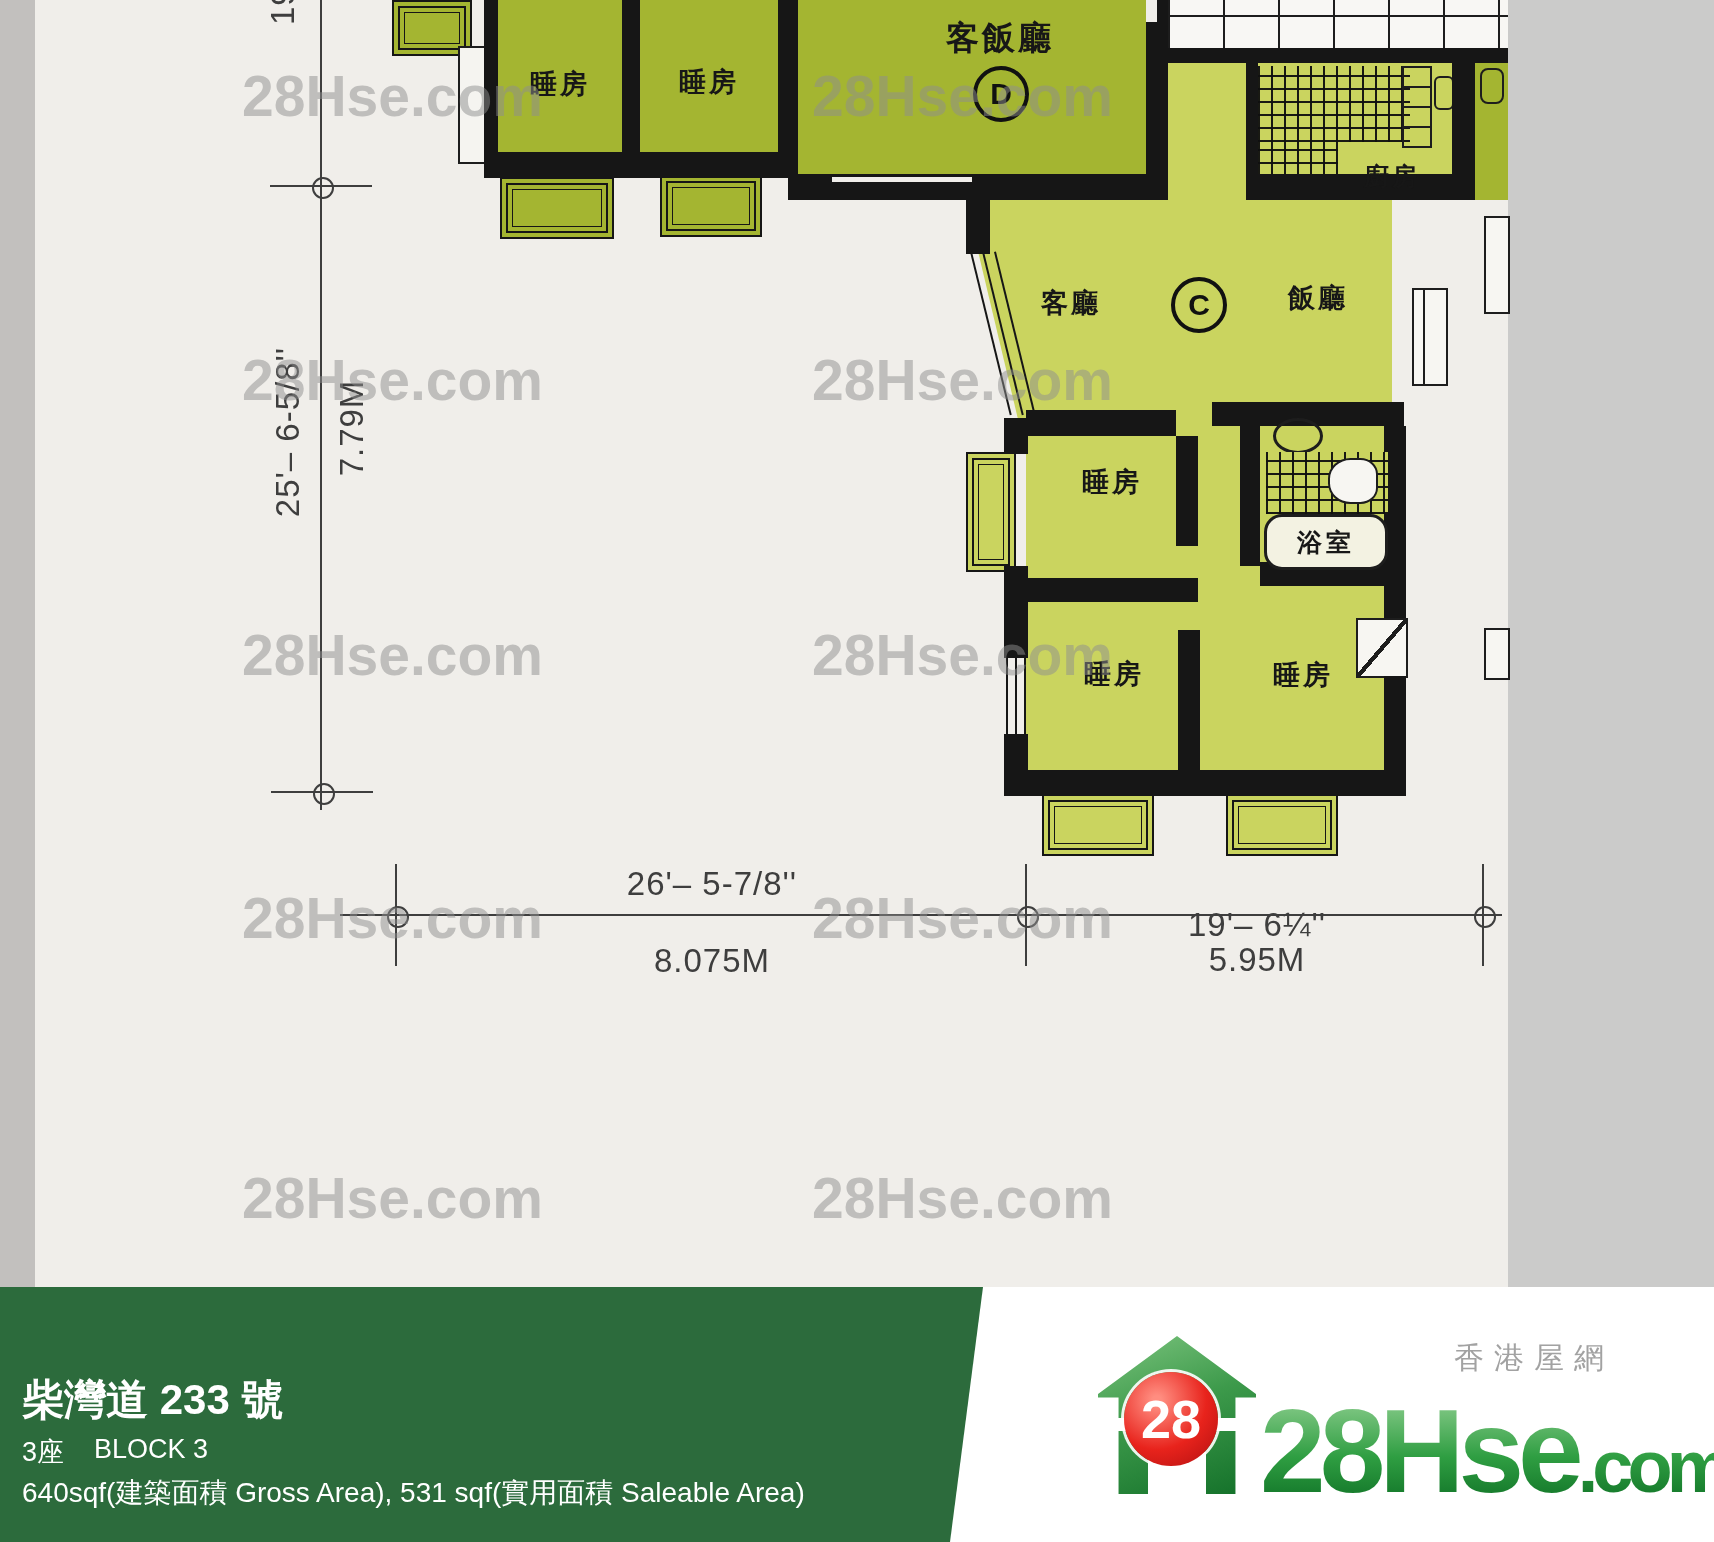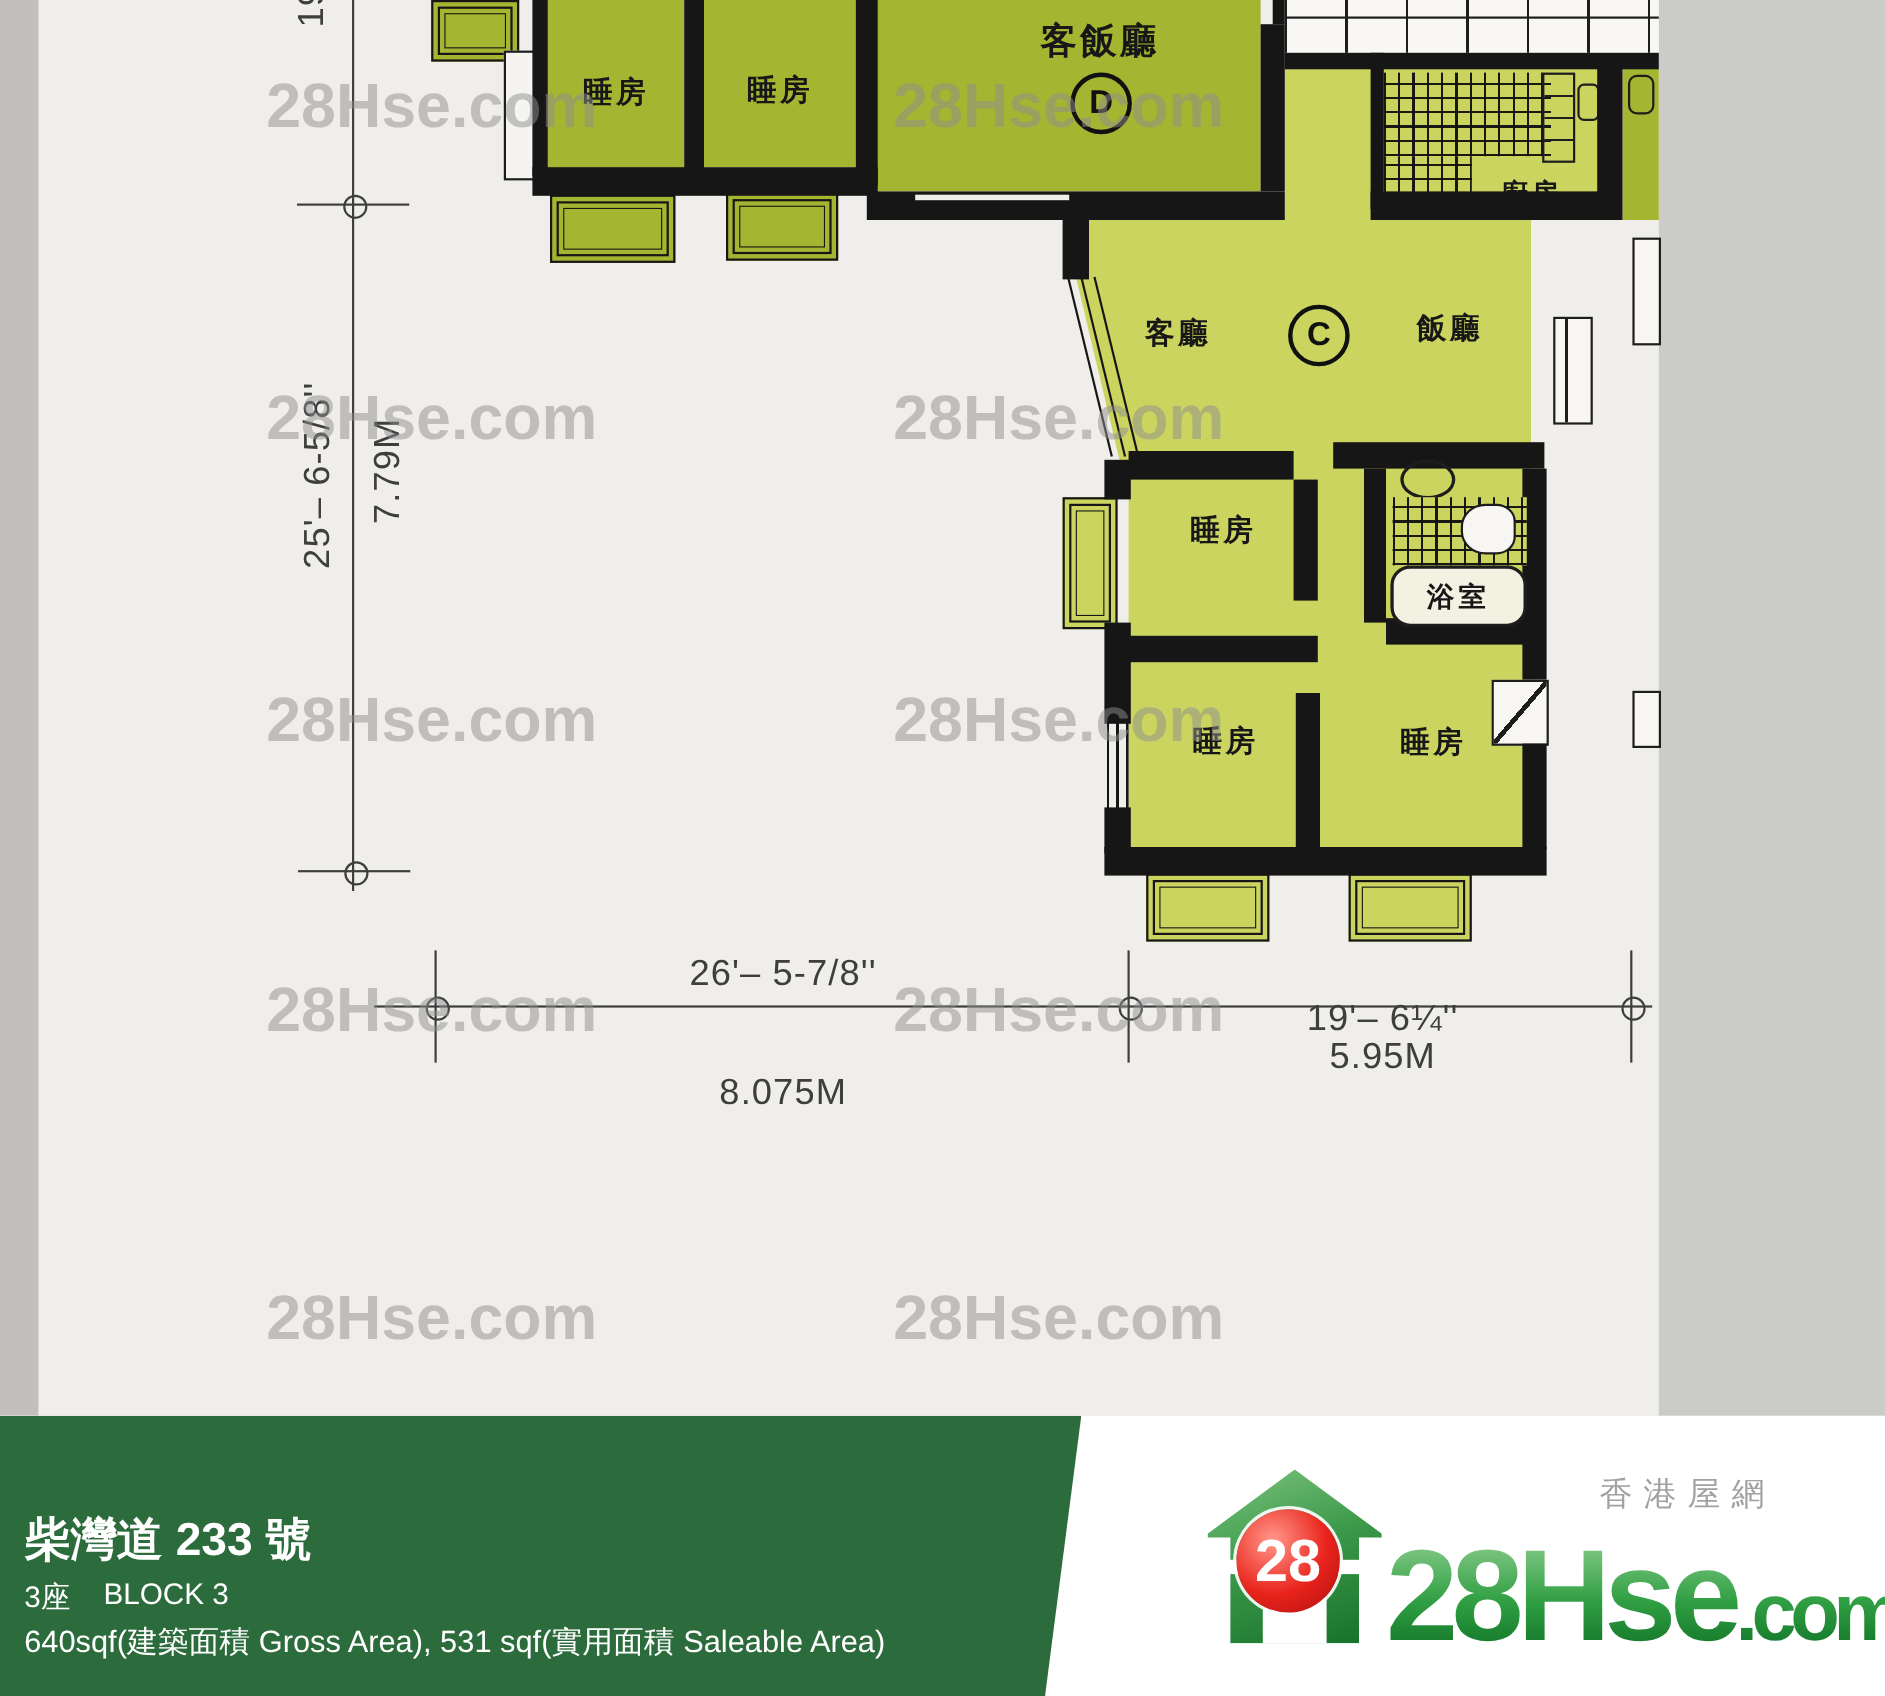--- a/index.html
+++ b/index.html
@@ -176,21 +176,21 @@
     <span class="abs dimlabel rot" style="left:283px;top:2px;">19'</span>
 
     <div class="abs dimline" style="left:340px;top:914px;width:1162px;height:2px;"></div>
     <div class="abs dimline" style="left:395px;top:864px;width:2px;height:102px;"></div>
     <div class="abs dimline" style="left:1025px;top:864px;width:2px;height:102px;"></div>
     <div class="abs dimline" style="left:1482px;top:864px;width:2px;height:102px;"></div>
     <div class="abs dimcircle" style="left:387px;top:906px;"></div>
     <div class="abs dimcircle" style="left:1017px;top:906px;"></div>
     <div class="abs dimcircle" style="left:1474px;top:906px;"></div>
     <span class="abs dimlabel" style="left:712px;top:884px;">26'– 5-7/8''</span>
-    <span class="abs dimlabel" style="left:712px;top:961px;margin-top:32px;">8.075M</span>
+    <span class="abs dimlabel" style="left:712px;top:961px;">8.075M</span>
     <span class="abs dimlabel" style="left:1257px;top:925px;text-align:center;">19'– 6¼''</span>
     <span class="abs dimlabel" style="left:1257px;top:960px;">5.95M</span>
   </div>
 
   <div class="abs" id="wm-layer" style="left:35px;top:0;width:1182px;height:1287px;overflow:hidden;">
       <span class="wm abs" style="left: 207px; top: 63px;">28Hse.com</span>
       <span class="wm abs" style="left: 777px; top: 63px;">28Hse.com</span>
       <span class="wm abs" style="left: 1332px; top: 63px;">28Hse.com</span>
       <span class="wm abs" style="left: 207px; top: 347px;">28Hse.com</span>
       <span class="wm abs" style="left: 777px; top: 347px;">28Hse.com</span>

